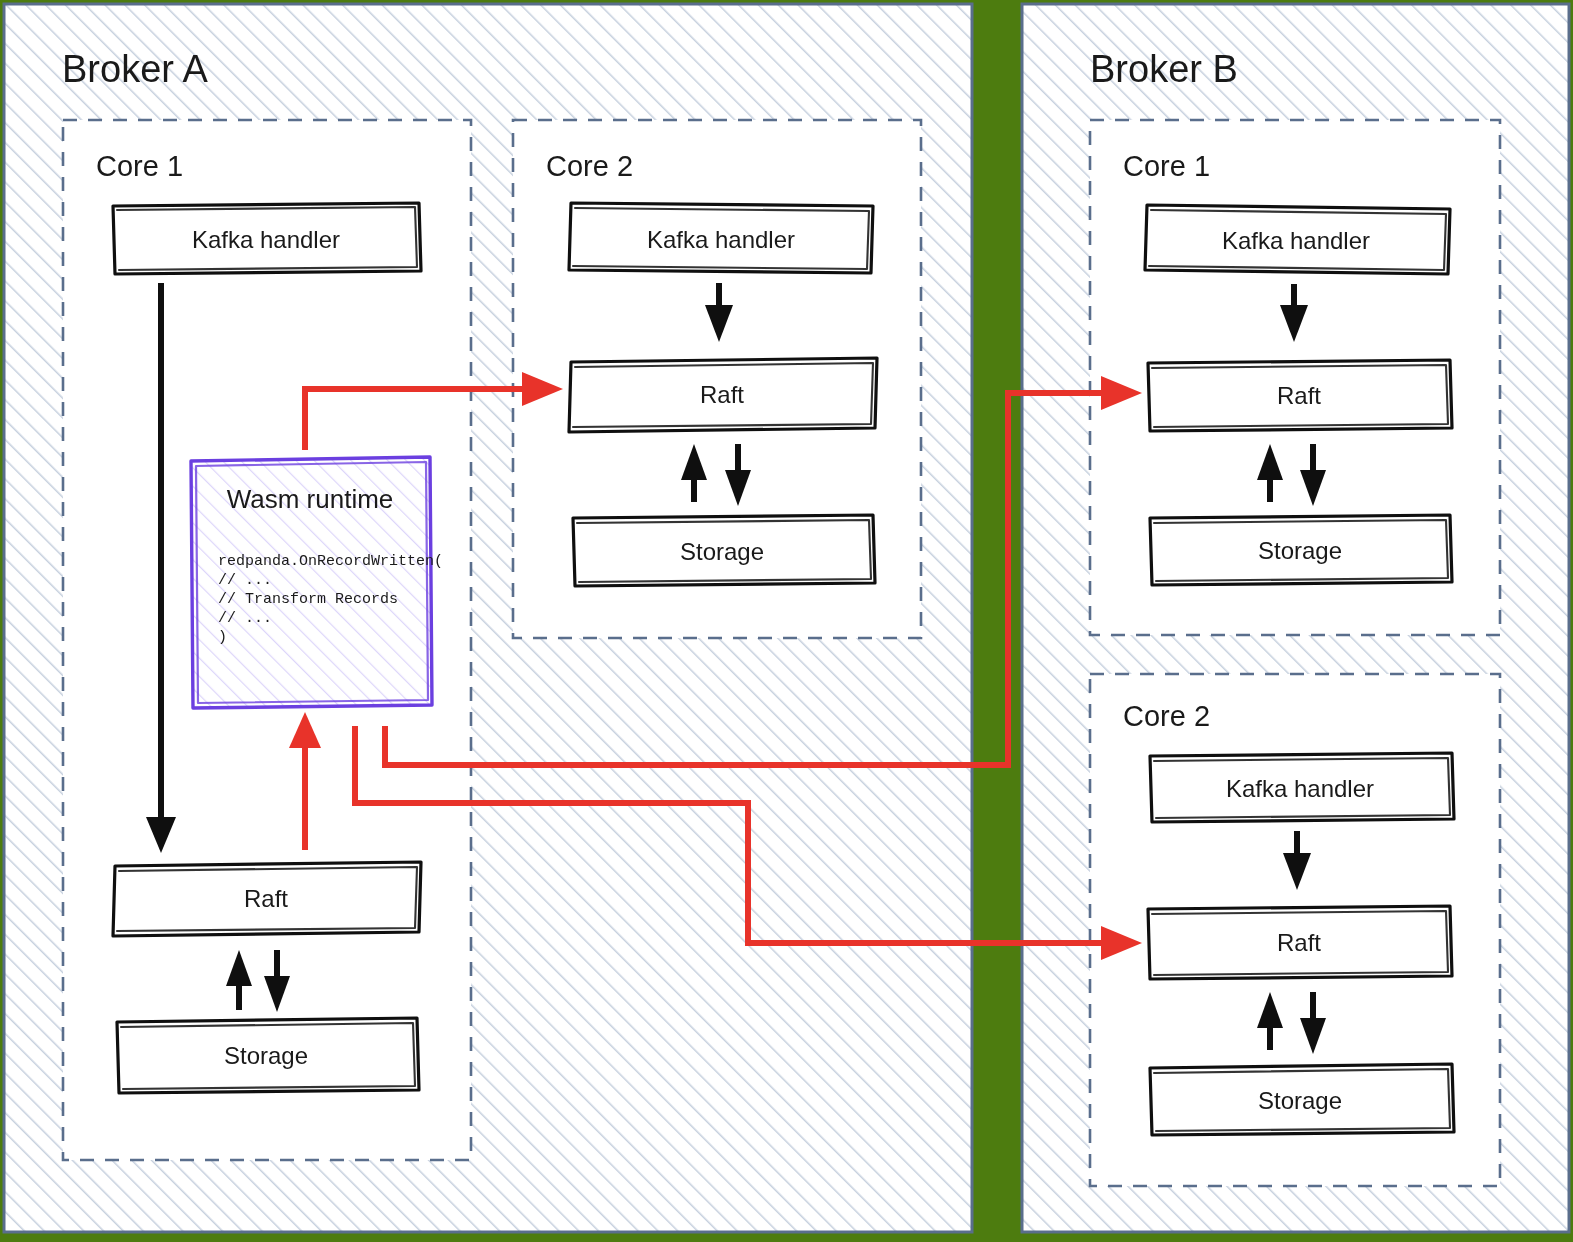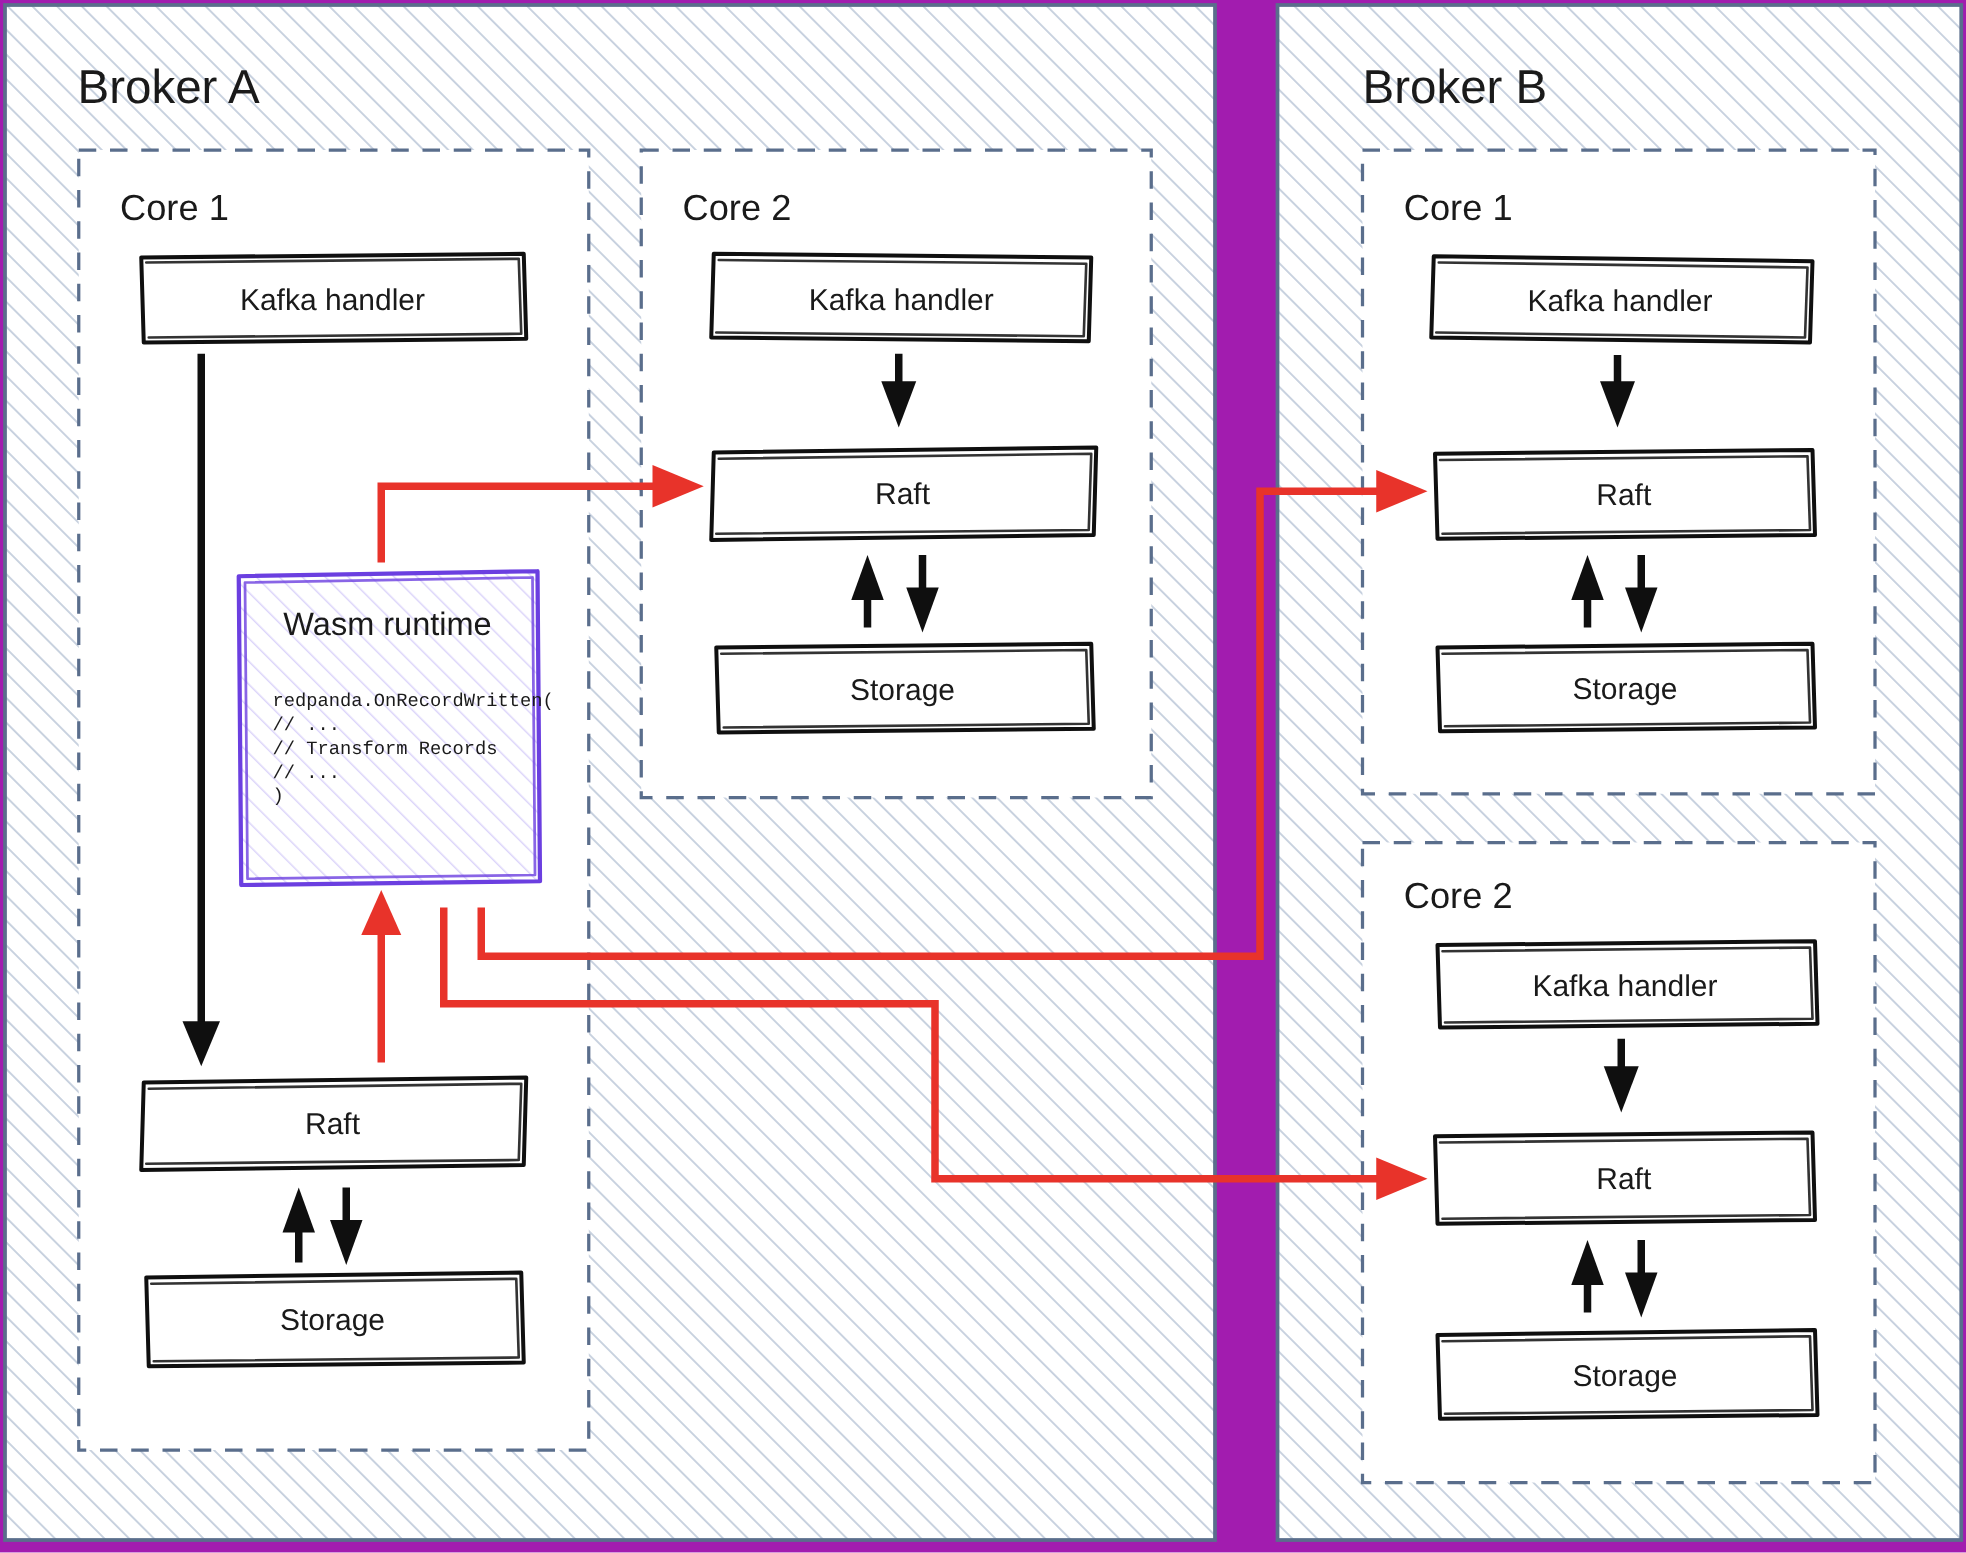--- a/index.html
+++ b/index.html
@@ -8,21 +8,21 @@
     background: #ffffff;
   }
   body {
     font-family: "Liberation Sans", sans-serif;
   }
   #stage {
     position: relative;
     width: 1573px;
     height: 1242px;
     overflow: hidden;
-    background: #a21caf;
+    background: #4d7c0f;
   }
   #diagram {
     position: absolute;
     top: 0;
     left: 0;
     width: 1573px;
     height: 1242px;
   }
   .broker-label {
     font-size: 38px;

